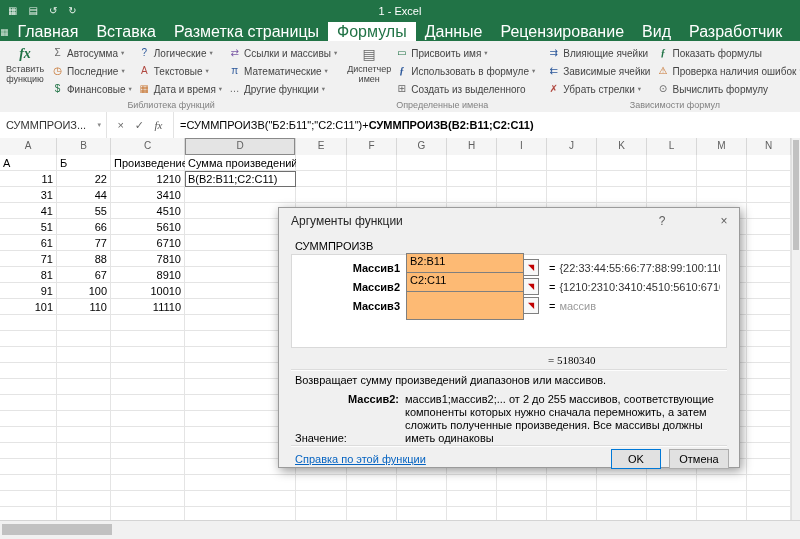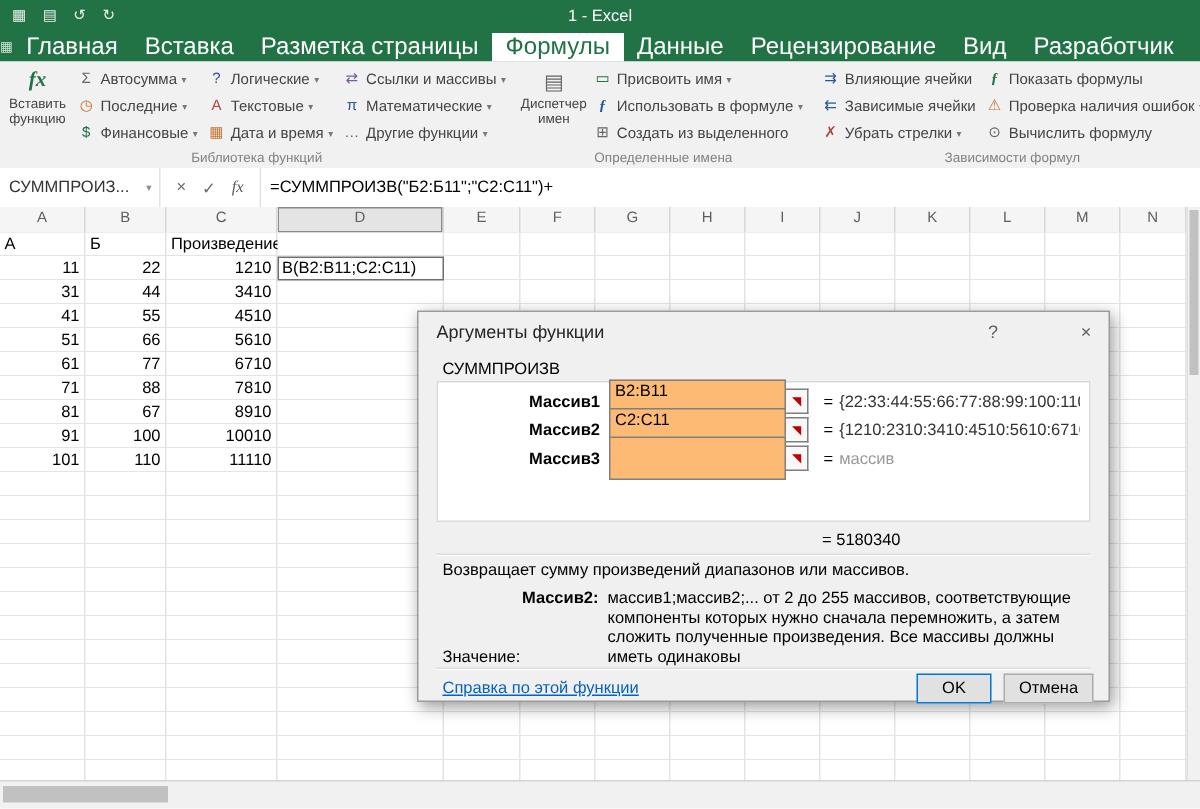--- a/index.html
+++ b/index.html
@@ -73,21 +73,21 @@
   .dlg-func { padding:6px 0 0 16px; color:#000; }
   .args-panel { position:absolute; left:12px; right:12px; top:46px; height:94px; background:#fff; border:1px solid #d9d9d9; box-sizing:border-box; padding-top:3px; }
   .arg-row { display:flex; align-items:center; height:19px; padding-right:6px; }
   .arg-label { flex:0 0 108px; text-align:right; font-weight:bold; padding-right:6px; color:#000; }
   .arg-input { flex:0 0 118px; height:29px; background:#fdba74; border:1px solid #7f7f7f; box-sizing:border-box; line-height:15px; padding:0 3px; overflow:hidden; white-space:nowrap; }
   .arg-picker { flex:0 0 15px; height:17px; border:1px solid #7f7f7f; border-left:none; background:#f8f8f8; box-sizing:border-box; display:flex; align-items:center; justify-content:center; }
   .picker-ic { color:#c00000; font-size:8px; line-height:1; }
   .arg-eq { padding:0 4px 0 10px; color:#000; }
   .arg-res { flex:1; overflow:hidden; white-space:nowrap; color:#333; }
   .arg-res.muted { color:#9a9a9a; }
-  .dlg-result { position:absolute; left:0; top:146px; padding-left:269px; color:#000; white-space:nowrap; }
+  .dlg-result { position:absolute; left:0; top:146px; padding-left:269px; color:#000; white-space:nowrap;font-family:Liberation Serif, serif; }
   .dlg-sep { position:absolute; left:12px; right:12px; height:1px; background:#dcdcdc; border-bottom:1px solid #fdfdfd; }
   .sep1 { top:161px; } .sep2 { top:237px; }
   .dlg-desc { position:absolute; left:16px; right:16px; top:166px; color:#000; }
   .dlg-arghelp { position:absolute; left:12px; right:14px; top:185px; display:flex; }
   .ah-label { flex:0 0 108px; text-align:right; font-weight:bold; padding-right:6px; color:#000; }
   .ah-text { flex:1; line-height:13px; color:#000; }
   .dlg-value { position:absolute; left:16px; top:224px; color:#000; }
   .dlg-footer { position:absolute; left:16px; right:10px; top:241px; display:flex; align-items:center; }
   .dlg-link { color:#0563c1; text-decoration:underline; cursor:pointer; }
   .dlg-btns { margin-left:auto; display:flex; gap:8px; }
@@ -264,20 +264,21 @@
       <span>СУММПРОИЗ...</span>
       <span class="nb-dd">▾</span>
     </div>
     <div class="fbtns">
       <span>×</span>
       <span>✓</span>
       <span class="fb-fx">fx</span>
     </div>
     <div class="fxtext">
       <span>=СУММПРОИЗВ("Б2:Б11";"C2:C11")+</span>
+        <b>СУММПРОИЗВ(B2:B11;C2:C11)</b>
     </div>
   </div>
 
   <div class="colheaders">
     <div class="chc w-a">A</div>
     <div class="chc w-b">B</div>
     <div class="chc w-c">C</div>
     <div class="chc w-d sel">D</div>
     <div class="chc w-e">E</div>
     <div class="chc w-s">F</div>
@@ -304,20 +305,21 @@
     <div class="vline" style="left:596px"></div>
     <div class="vline" style="left:646px"></div>
     <div class="vline" style="left:696px"></div>
     <div class="vline" style="left:746px"></div>
     <div class="vline" style="left:790px"></div>
 
     <div class="grow">
       <span class="gc txt w-a">А</span>
       <span class="gc txt w-b">Б</span>
       <span class="gc txt w-c">Произведение</span>
+      <span class="gc txt w-d">Сумма произведений</span>
     </div>
     <div class="grow">
       <span class="gc num w-a">11</span>
       <span class="gc num w-b">22</span>
       <span class="gc num w-c">1210</span>
       <span class="gc txt w-d edit">B(B2:B11;C2:C11)</span>
     </div>
     <div class="grow">
       <span class="gc num w-a">31</span>
       <span class="gc num w-b">44</span>

